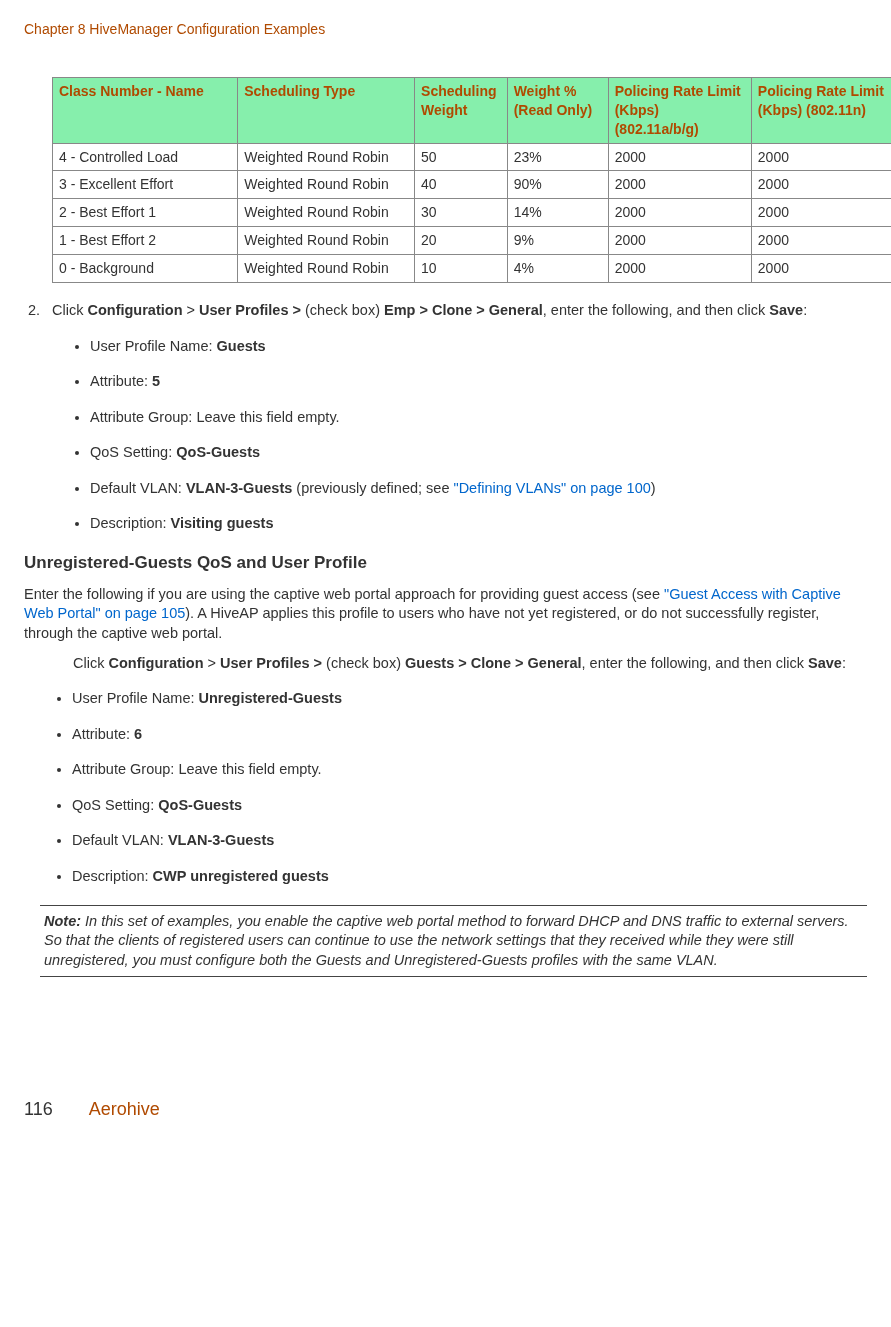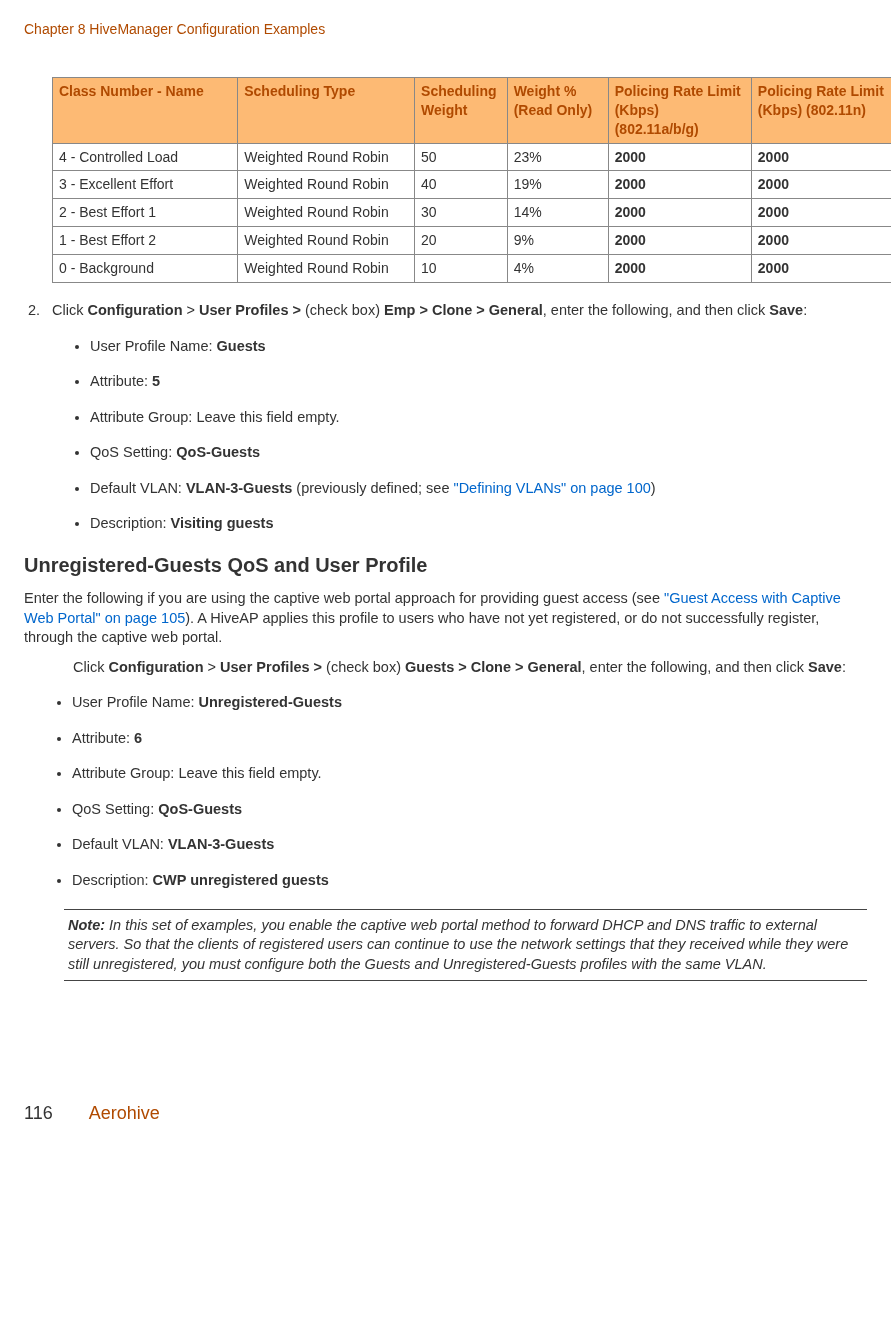--- a/index.html
+++ b/index.html
@@ -22,48 +22,48 @@
     margin: 0 0 18px 28px;
   }
   table.qos th, table.qos td {
     border: 1px solid #888;
     padding: 4px 6px;
     text-align: left;
     vertical-align: top;
     font-size: 14px;
   }
   table.qos th {
-    background: #fdba74;
+    background: #86efac;
     color: #b04a00;
     font-weight: bold;
   }
-  table.qos td.bold { font-weight: bold; }
+  table.qos td.bold { font-weight: normal; }
   ol.steps {
     list-style: decimal;
     padding-left: 20px;
     margin: 14px 0 4px 0;
   }
   ol.steps > li { padding-left: 8px; }
   ul.bullets {
     list-style: disc;
     padding-left: 20px;
     margin: 6px 0 6px 18px;
   }
   ul.bullets > li { margin: 16px 0; }
   .bold { font-weight: bold; }
   .link { color: #0066cc; }
   h3.sec {
-    font-size: 20px;
+    font-size: 17px;
     font-weight: bold;
     margin: 18px 0 10px 0;
   }
   .note-box {
     border-top: 1px solid #444;
     border-bottom: 1px solid #444;
-    margin: 18px 0 10px 40px;
+    margin: 18px 0 10px 16px;
     padding: 6px 4px;
     font-style: italic;
   }
   .note-box .note-label {
     font-style: italic;
     font-weight: bold;
   }
   .footer {
     display: flex;
     margin-top: 120px;
@@ -102,21 +102,21 @@
       <td>Weighted Round Robin</td>
       <td>50</td>
       <td>23%</td>
       <td class="bold">2000</td>
       <td class="bold">2000</td>
     </tr>
     <tr>
       <td>3 - Excellent Effort</td>
       <td>Weighted Round Robin</td>
       <td>40</td>
-      <td>19%</td>
+      <td>90%</td>
       <td class="bold">2000</td>
       <td class="bold">2000</td>
     </tr>
     <tr>
       <td>2 - Best Effort 1</td>
       <td>Weighted Round Robin</td>
       <td>30</td>
       <td>14%</td>
       <td class="bold">2000</td>
       <td class="bold">2000</td>

